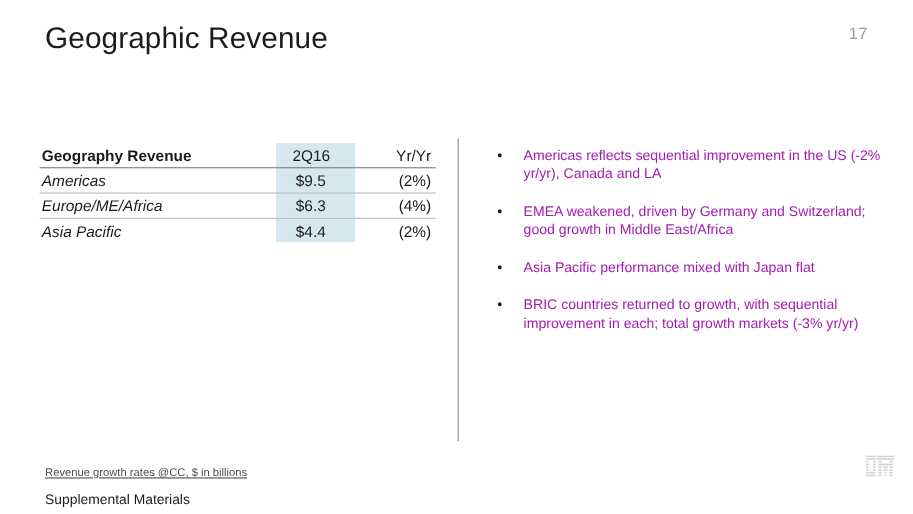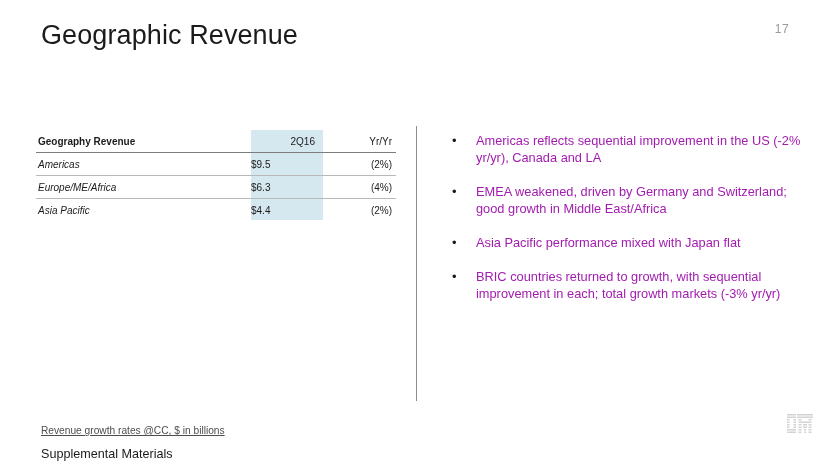--- a/index.html
+++ b/index.html
@@ -30,21 +30,21 @@
     color: #1b1b1b;
     letter-spacing: 0.1px;
     white-space: nowrap;
   }
 
   
   #page-number {
     position: absolute;
     right: 41px;
     top: 22px;
-    font-size: 12px;
+    font-size: 15px;
     color: #9a9a9a;
     letter-spacing: 0.4px;
   }
 
   
   #revenue-table-wrap {
     position: absolute;
     left: 36px;
     top: 130px;
     width: 360px;
@@ -66,55 +66,55 @@
     table-layout: fixed;
   }
   table.revenue col.c-geo   { width: 215px; }
   table.revenue col.c-val   { width: 72px;  }
   table.revenue col.c-yoy   { width: 73px;  }
 
   table.revenue th,
   table.revenue td {
     padding: 0;
     height: 22px;
-    font-size: 10px;
+    font-size: 14px;
     color: #1b1b1b;
     background: transparent;
     vertical-align: middle;
   }
   table.revenue thead th {
     border-bottom: 1px solid #7d7d7d;
     font-weight: 400;
   }
   table.revenue thead th.geo-head {
     font-weight: bold;
     text-align: left;
     padding-left: 2px;
   }
   table.revenue thead th.num-head {
-    text-align: right;
+    text-align: center;
     padding-right: 8px;
   }
   table.revenue thead th.yoy-head {
     text-align: right;
     padding-right: 4px;
   }
   table.revenue tbody td {
     border-bottom: 1px solid #b9b9b9;
   }
   table.revenue tbody tr:last-child td {
     border-bottom: none;
   }
   table.revenue td.geo-cell {
     text-align: left;
     padding-left: 2px;
     font-style: italic;
   }
   table.revenue td.num-cell {
-    text-align: left;
+    text-align: center;
     padding-right: 9px;
   }
   table.revenue td.yoy-cell {
     text-align: right;
     padding-right: 4px;
   }
 
   
   #vertical-divider {
     position: absolute;

